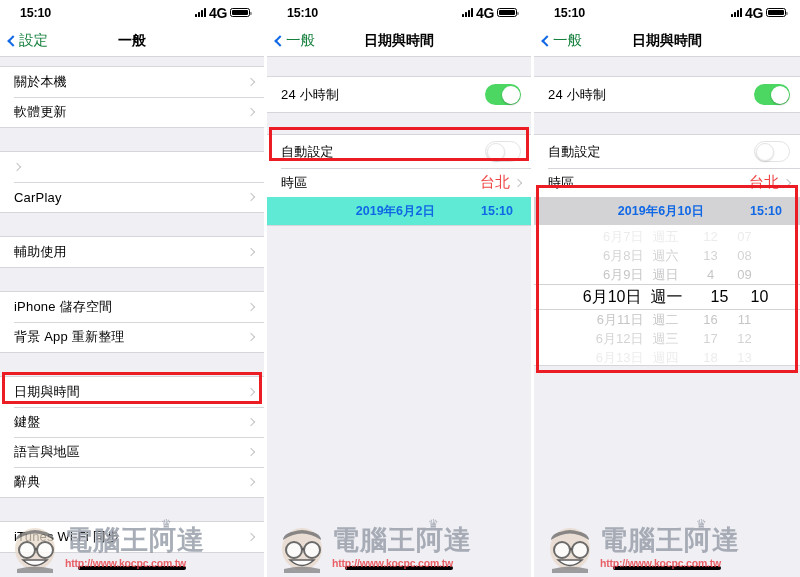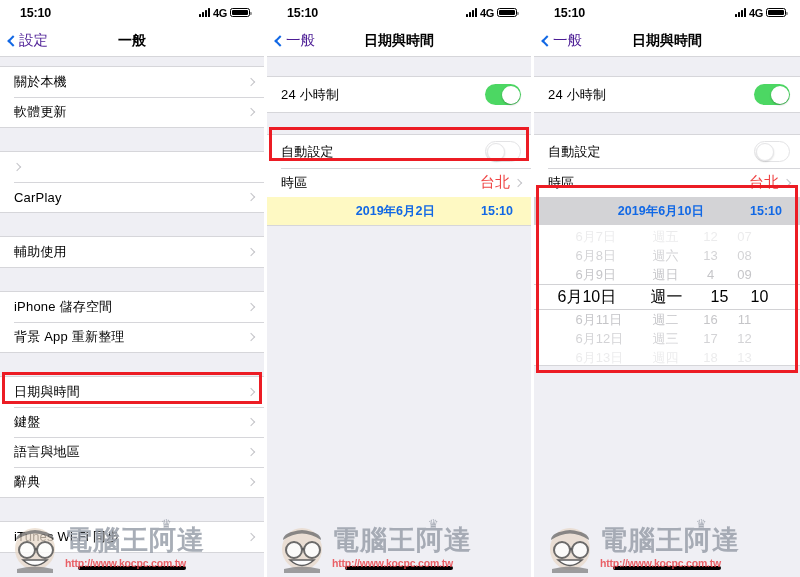--- a/index.html
+++ b/index.html
@@ -44,21 +44,21 @@
     display: flex;
     align-items: center;
     gap: 3px;
   }
   .sig { display: flex; align-items: flex-end; gap: 1px; height: 9px; }
   .sig i { display: block; width: 2px; background: #000; border-radius: 0.5px; }
   .sig i:nth-child(1) { height: 3px; }
   .sig i:nth-child(2) { height: 5px; }
   .sig i:nth-child(3) { height: 7px; }
   .sig i:nth-child(4) { height: 9px; }
-  .net { font-size: 11px; font-weight: bold; color: #000; letter-spacing: -0.3px; }
+  .net { font-size: 14px; font-weight: bold; color: #000; letter-spacing: -0.3px; }
   .batt {
     position: relative;
     width: 20px; height: 9.5px;
     border: 1px solid #000;
     border-radius: 2.5px;
     padding: 1px;
   }
   .batt::after {
     content: "";
     position: absolute;
@@ -76,21 +76,21 @@
     display: flex;
     align-items: center;
     background: #ffffff;
     border-bottom: 1px solid #d6d6da;
   }
   .nav-back {
     display: flex;
     align-items: center;
     gap: 1px;
     padding-left: 9px;
-    color: #4c1d95;
+    color: #15803d;
     font-size: 14.5px;
     cursor: pointer;
   }
   .nav-back .chev {
     width: 8px; height: 8px;
     border-left: 2.2px solid #1168e5;
     border-bottom: 2.2px solid #1168e5;
     transform: rotate(45deg);
     margin-right: 1px;
   }
@@ -165,21 +165,21 @@
   .sw.off .knob { left: 0.5px; top: 0.5px; border: 1px solid #e6e6e8; box-shadow: 0 1px 2px rgba(0,0,0,.14); }
 
   
   .daterow {
     height: 28px;
     display: flex;
     align-items: center;
     justify-content: flex-end;
     gap: 46px;
     padding-right: 18px;
-    background: #fef9c3;
+    background: #5eead4;
     cursor: pointer;
   }
   .daterow.active { background: #d3d3d6; }
   .daterow .d-date { font-size: 12.5px; color: #1168e5; font-weight: bold; }
   .daterow .d-time { font-size: 12.5px; color: #1168e5; font-weight: bold; }
 
   
   .picker {
     position: relative;
     background: #ffffff;
@@ -190,21 +190,21 @@
   .pk-row {
     display: flex;
     align-items: center;
     justify-content: center;
     height: 19px;
     gap: 9px;
     font-size: 13px;
     color: #b9b9bd;
     white-space: nowrap;
   }
-  .pk-row .c-day { width: 68px; }
+  .pk-row .c-day { width: 68px; text-align: right; }
   .pk-row .c-wk  { width: 38px; text-align: left; }
   .pk-row .c-h   { width: 22px; text-align: center; }
   .pk-row .c-m   { width: 28px; text-align: center; }
   .pk-row.f0 { opacity: .28; }
   .pk-row.f1 { opacity: .62; }
   .pk-row.f2 { opacity: .82; }
   .pk-row.sel {
     color: #000;
     font-size: 16px;
     height: 26px;

